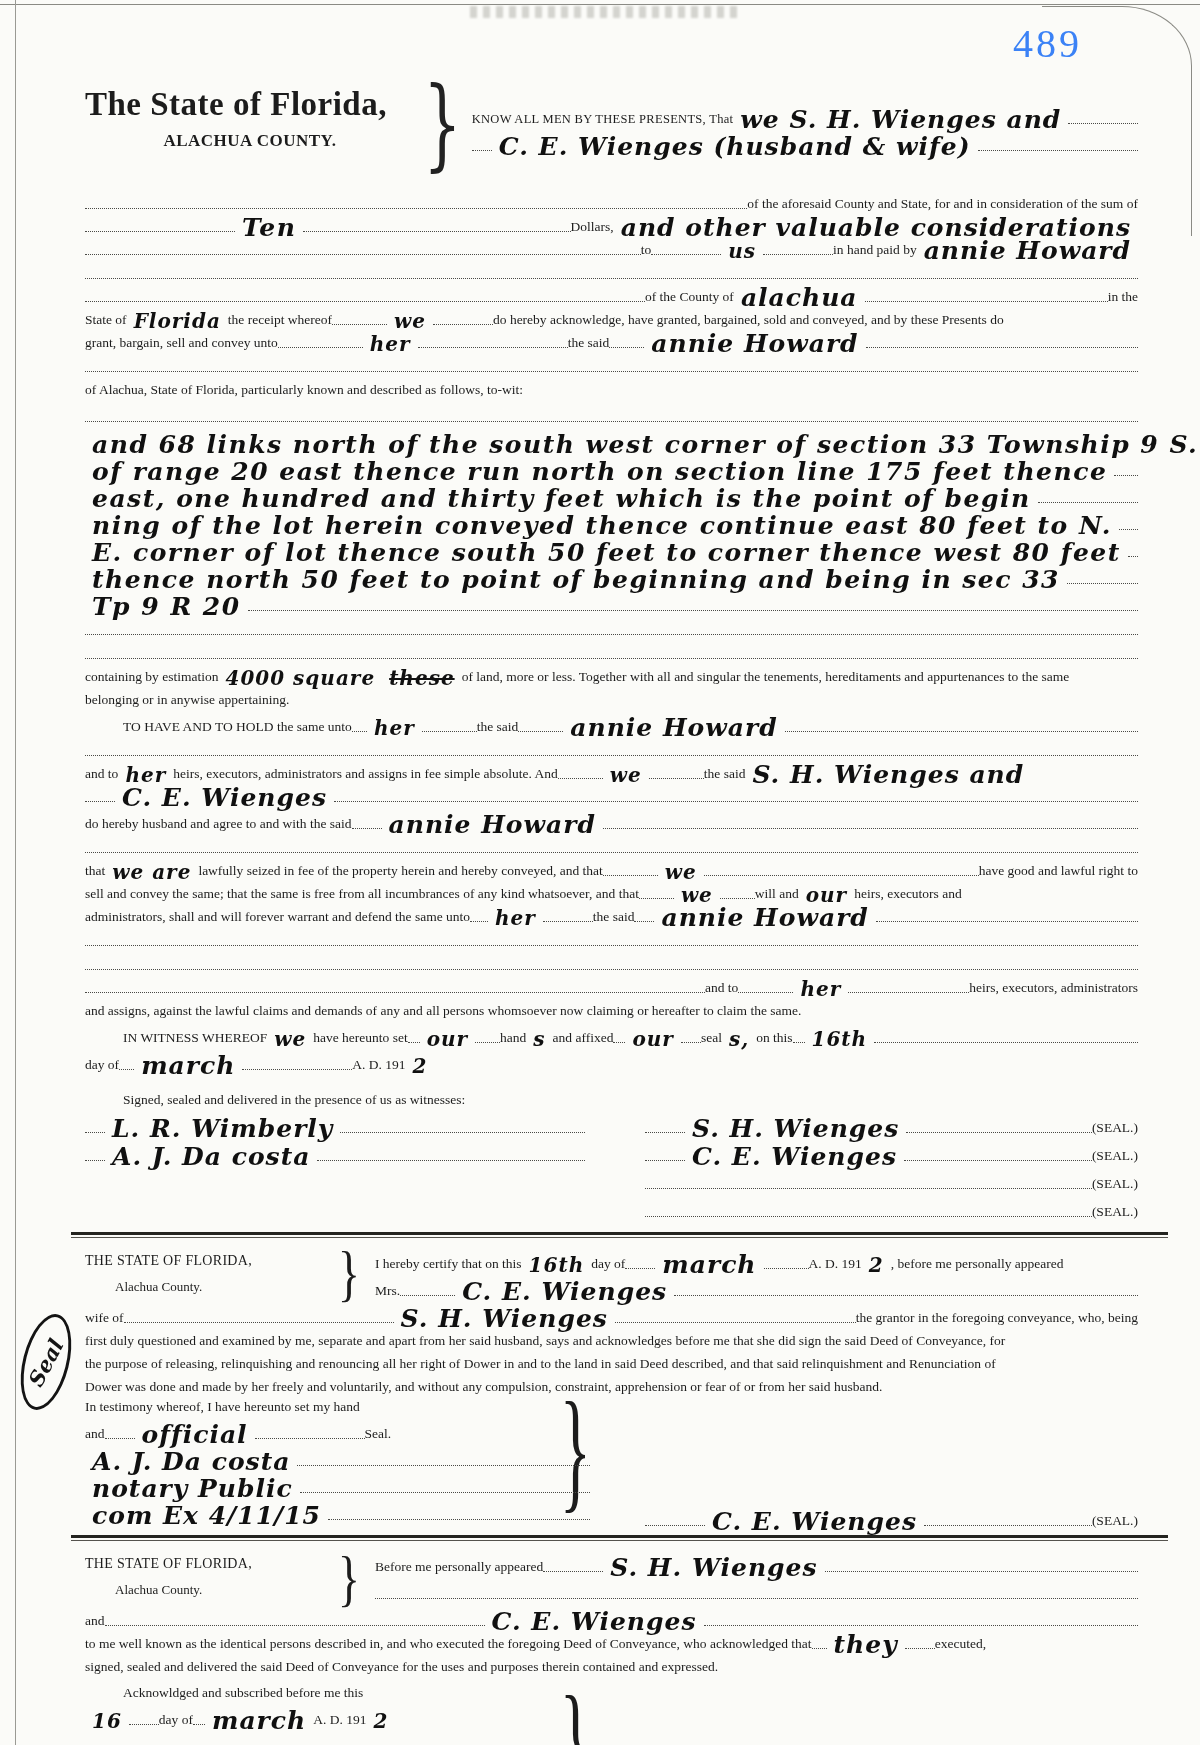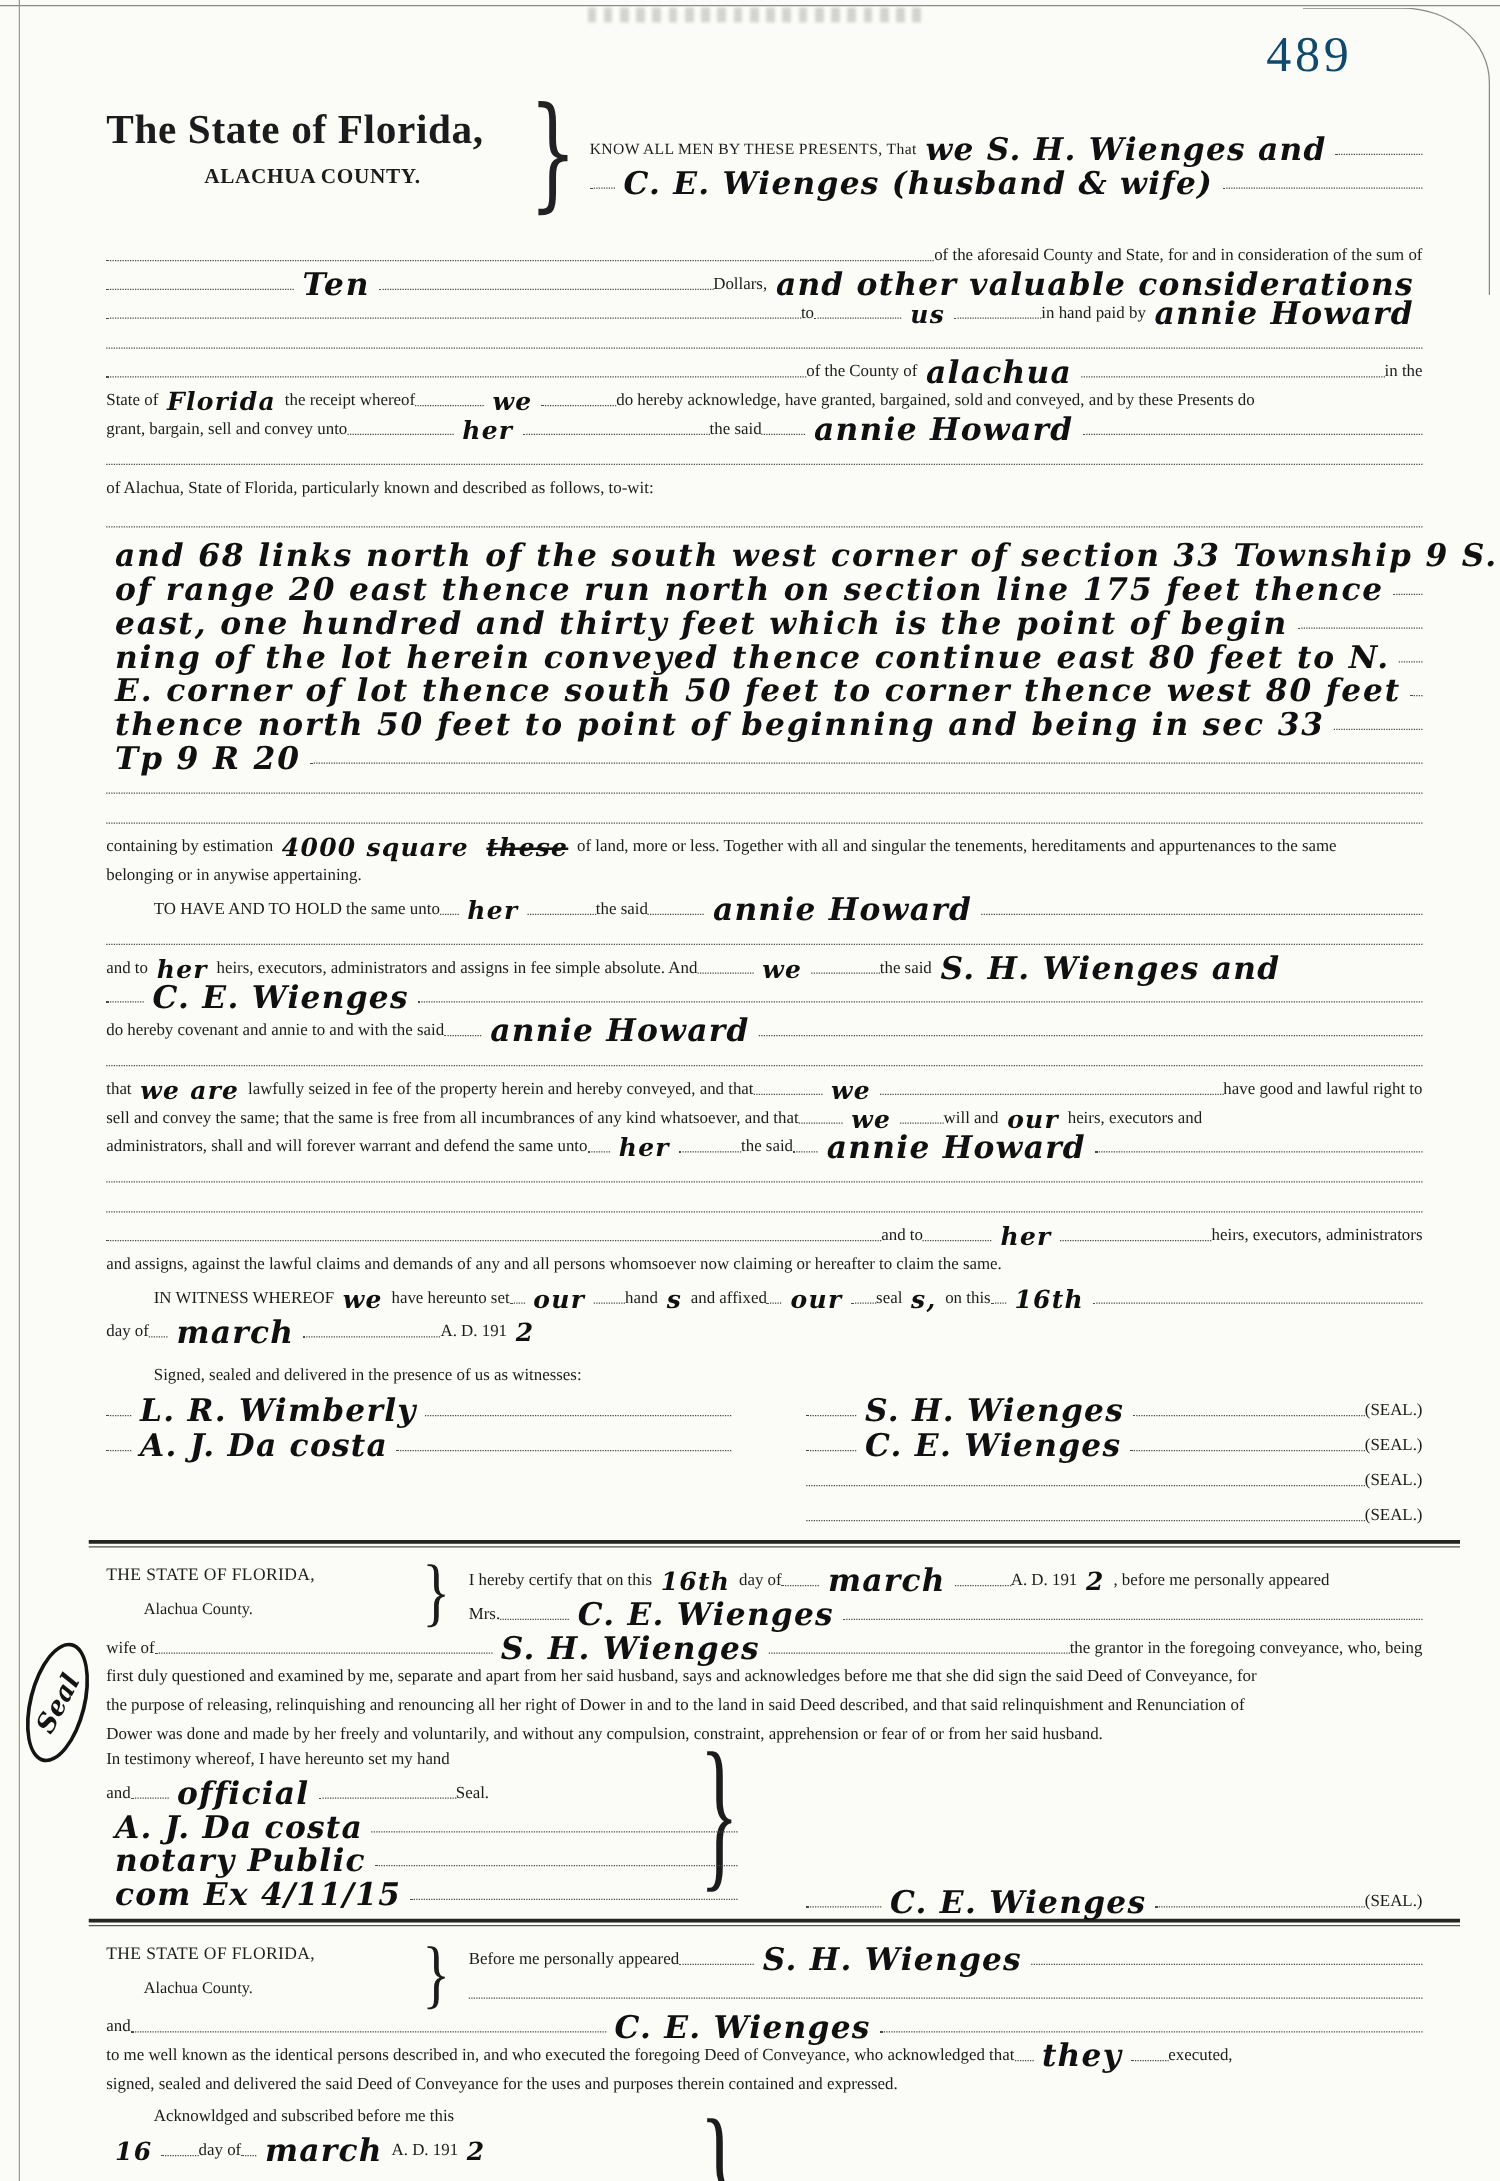--- a/index.html
+++ b/index.html
@@ -2,21 +2,21 @@
 <html><head>
 <meta charset="utf-8">
 <style>
 *{box-sizing:border-box}
 html,body{margin:0;padding:0;background:#d8d8d2}
 .sheet{width:1200px;height:1745px;position:relative;background:#fbfbf8;font-family:"Liberation Serif",serif;color:#1c1c1c;overflow:hidden;margin:0 auto}
 .edge-left{position:absolute;left:15px;top:0;bottom:0;width:1px;background:#9a9a94}
 .top-rule{position:absolute;top:4px;left:0;width:100%;height:1px;background:#8a8a84}
 .corner-curve{position:absolute;top:6px;right:8px;width:150px;height:230px;border-top:1px solid #8a8a84;border-right:1px solid #8a8a84;border-top-right-radius:70px 60px;pointer-events:none}
 .smudge{position:absolute;top:6px;left:470px;width:270px;height:12px;background:repeating-linear-gradient(90deg,#b5b5ae 0 7px,transparent 7px 13px);filter:blur(1.3px);opacity:.55}
-.pageno{position:absolute;top:20px;right:118px;font-size:40px;letter-spacing:3px;color:#0c4a6e}
+.pageno{position:absolute;top:20px;right:118px;font-size:40px;letter-spacing:3px;color:#3b82f6}
 .content{position:relative;padding:86px 62px 0 85px}
 .r{display:flex;align-items:flex-end;height:23px;position:relative;white-space:nowrap}
 .r.tall{height:27px}.r.short{height:20px}.r.blank{height:24px}
 .p{font-size:13.5px;line-height:1;padding-bottom:4px;flex:0 0 auto}
 .p.caps{font-size:12.5px;letter-spacing:.3px}
 .h{font-family:"DejaVu Serif",serif;font-style:italic;font-weight:600;font-size:20px;line-height:14px;letter-spacing:1px;color:#101010;padding:0 7px 2px 7px;flex:0 0 auto}
 .h.big{font-size:25px;letter-spacing:1.5px}
 .h.name{font-size:25px}
 .h.strike{text-decoration:line-through;text-decoration-thickness:2px}
 .d{flex:1 1 18px;border-bottom:1.4px dotted #4a4a46;margin-bottom:5px;min-width:6px}
@@ -203,21 +203,21 @@
       <span class="df" style="flex:0 0 55px"></span>
       <span class="p">the said</span>
       <span class="h name">S. H. Wienges and</span>
     </div>
     <div class="r">
       <span class="df" style="flex:0 0 30px"></span>
       <span class="h name">C. E. Wienges</span>
       <span class="d"></span>
     </div>
     <div class="r tall">
-      <span class="p">do hereby covenant and annie to and with the said</span>
+      <span class="p">do hereby husband and agree to and with the said</span>
       <span class="df" style="flex:0 0 30px"></span>
       <span class="h name">annie Howard</span>
       <span class="d"></span>
     </div>
     <div class="r blank">
         <span class="d"></span>
       </div>
 
     <div class="r">
       <span class="p">that</span>

